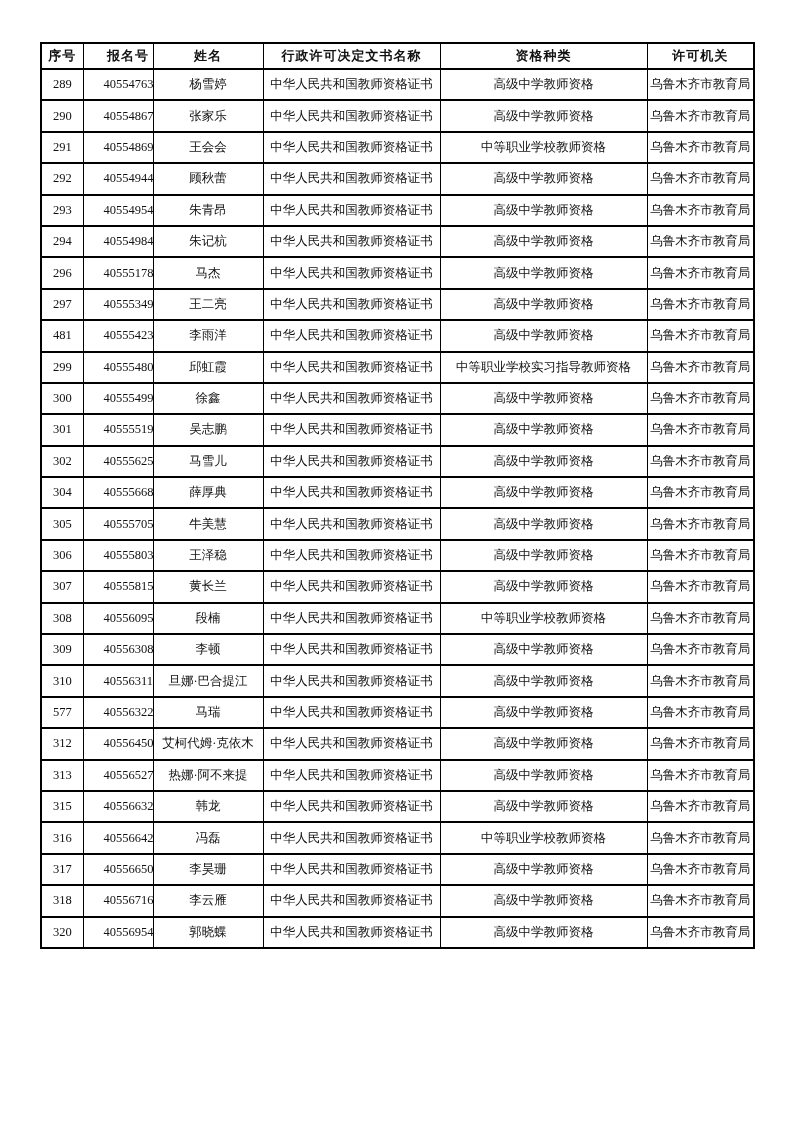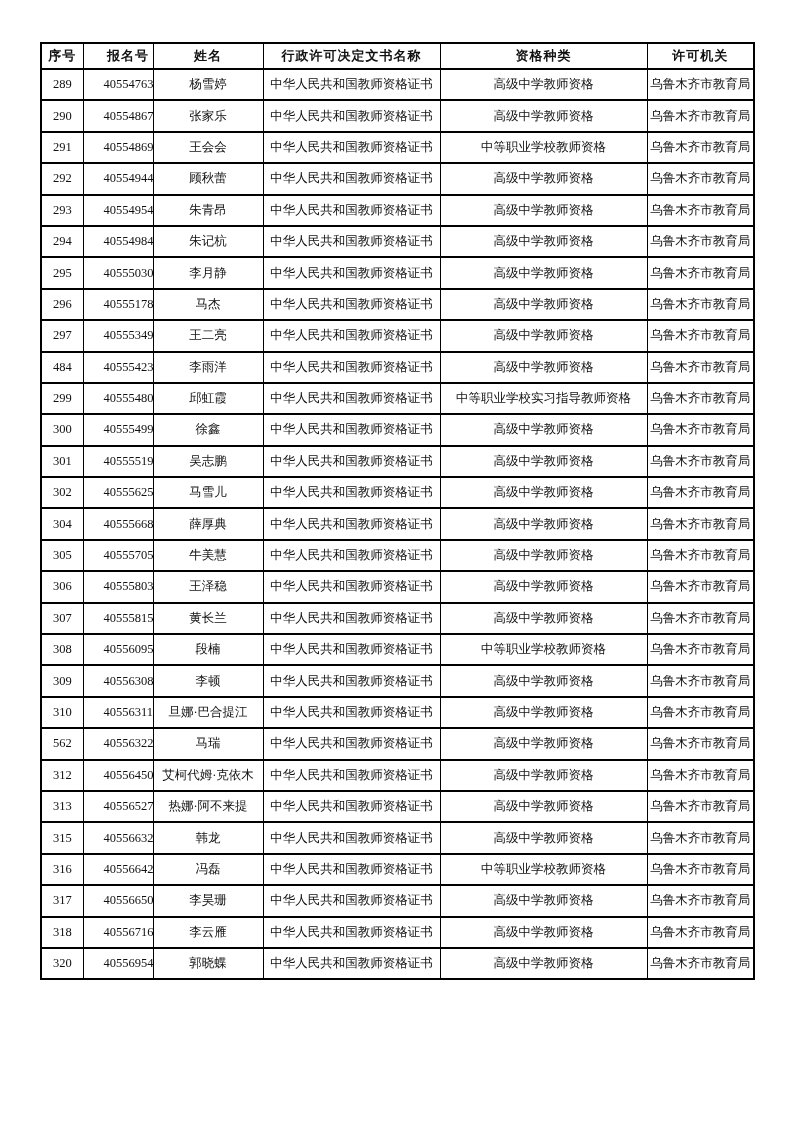--- a/index.html
+++ b/index.html
@@ -117,45 +117,37 @@
         </tr>
         <tr>
           <td class="col-index">294</td>
           <td class="col-reg_no">40554984</td>
           <td class="col-name">朱记杭</td>
           <td class="col-document">中华人民共和国教师资格证书</td>
           <td class="col-qualification">高级中学教师资格</td>
           <td class="col-authority">乌鲁木齐市教育局</td>
         </tr>
         <tr>
-          <td class="col-index">295</td>
-          <td class="col-reg_no">40555030</td>
-          <td class="col-name">李月静</td>
-          <td class="col-document">中华人民共和国教师资格证书</td>
-          <td class="col-qualification">高级中学教师资格</td>
-          <td class="col-authority">乌鲁木齐市教育局</td>
-        </tr>
-        <tr>
           <td class="col-index">296</td>
           <td class="col-reg_no">40555178</td>
           <td class="col-name">马杰</td>
           <td class="col-document">中华人民共和国教师资格证书</td>
           <td class="col-qualification">高级中学教师资格</td>
           <td class="col-authority">乌鲁木齐市教育局</td>
         </tr>
         <tr>
           <td class="col-index">297</td>
           <td class="col-reg_no">40555349</td>
           <td class="col-name">王二亮</td>
           <td class="col-document">中华人民共和国教师资格证书</td>
           <td class="col-qualification">高级中学教师资格</td>
           <td class="col-authority">乌鲁木齐市教育局</td>
         </tr>
         <tr>
-          <td class="col-index">484</td>
+          <td class="col-index">481</td>
           <td class="col-reg_no">40555423</td>
           <td class="col-name">李雨洋</td>
           <td class="col-document">中华人民共和国教师资格证书</td>
           <td class="col-qualification">高级中学教师资格</td>
           <td class="col-authority">乌鲁木齐市教育局</td>
         </tr>
         <tr>
           <td class="col-index">299</td>
           <td class="col-reg_no">40555480</td>
           <td class="col-name">邱虹霞</td>
@@ -237,21 +229,21 @@
         </tr>
         <tr>
           <td class="col-index">310</td>
           <td class="col-reg_no">40556311</td>
           <td class="col-name">旦娜·巴合提江</td>
           <td class="col-document">中华人民共和国教师资格证书</td>
           <td class="col-qualification">高级中学教师资格</td>
           <td class="col-authority">乌鲁木齐市教育局</td>
         </tr>
         <tr>
-          <td class="col-index">562</td>
+          <td class="col-index">577</td>
           <td class="col-reg_no">40556322</td>
           <td class="col-name">马瑞</td>
           <td class="col-document">中华人民共和国教师资格证书</td>
           <td class="col-qualification">高级中学教师资格</td>
           <td class="col-authority">乌鲁木齐市教育局</td>
         </tr>
         <tr>
           <td class="col-index">312</td>
           <td class="col-reg_no">40556450</td>
           <td class="col-name">艾柯代姆·克依木</td>

